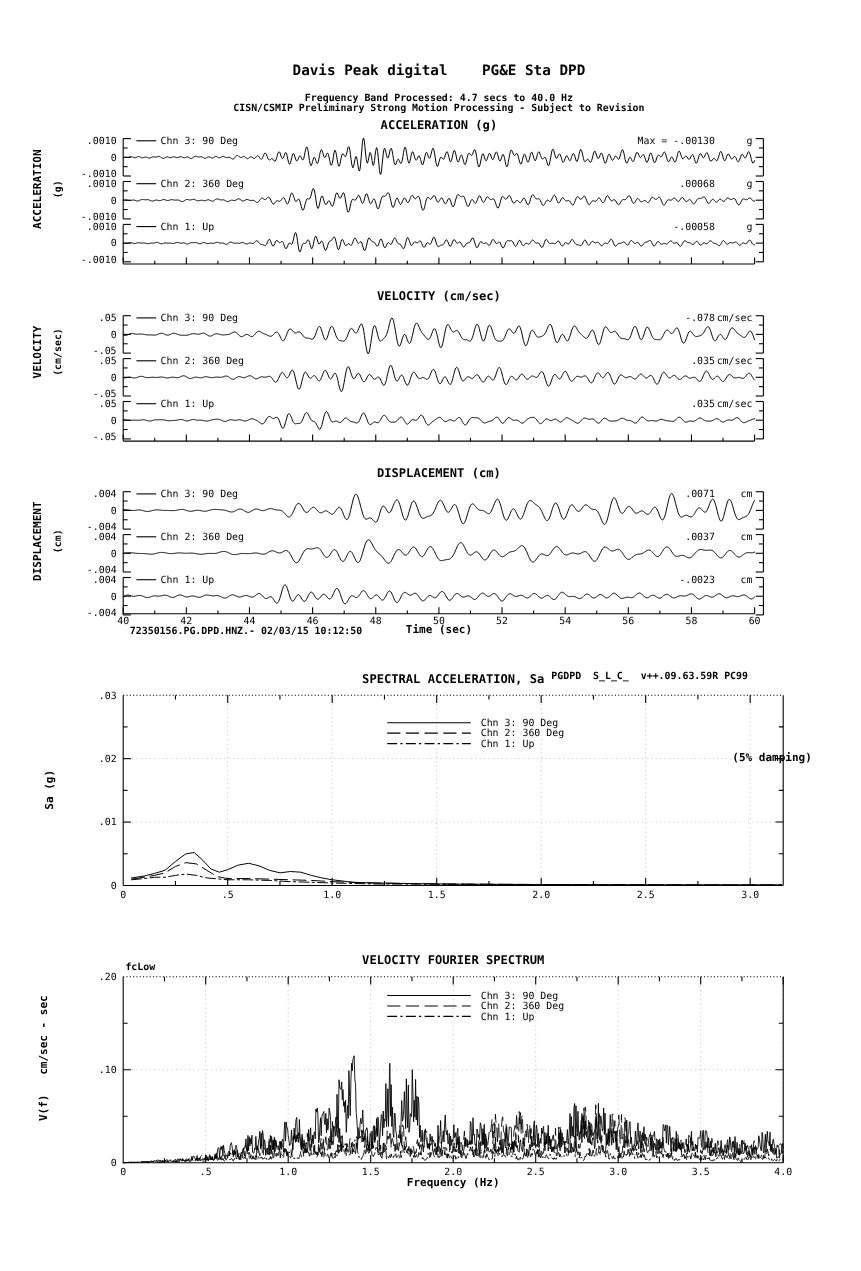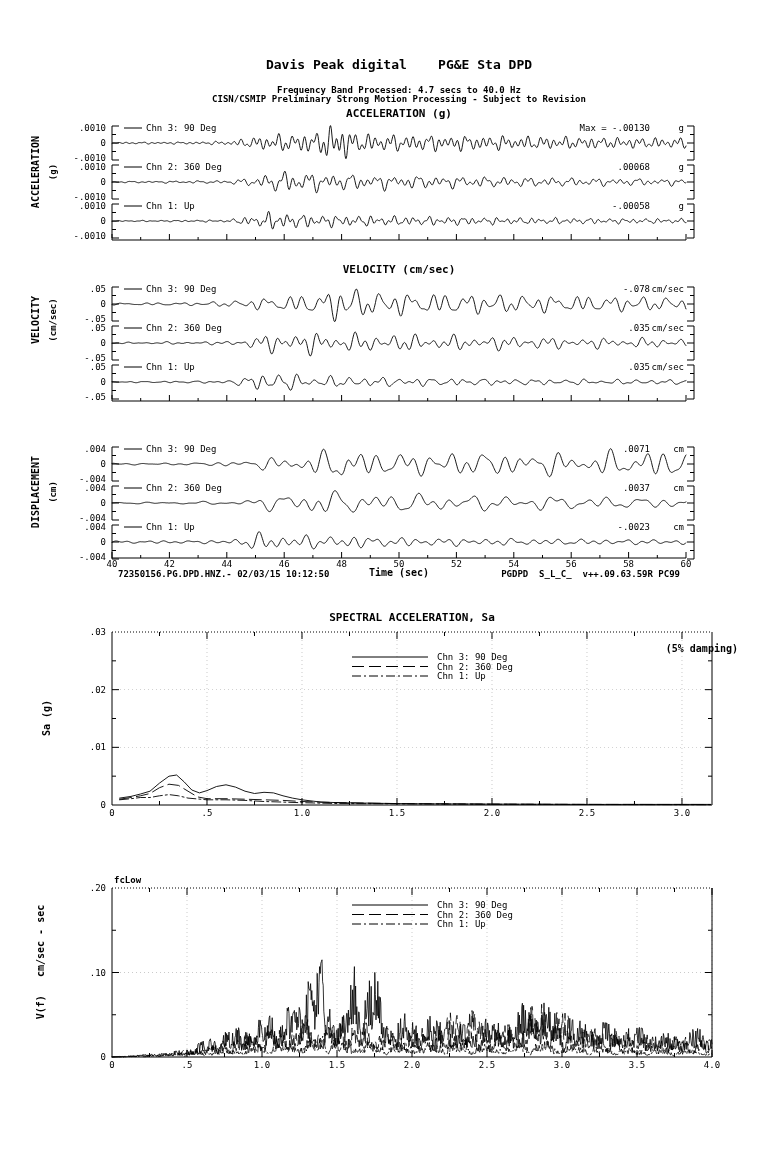--- a/index.html
+++ b/index.html
@@ -1,20 +1,20 @@
 <!DOCTYPE html>
 <html><head>
 <meta charset="utf-8">
 <style>
   html,body{margin:0;padding:0;background:#fff;}
   #page{position:relative;width:783px;height:1155px;background:#ffffff;color:#000;
         font-family:"DejaVu Sans Mono","Liberation Mono",monospace;overflow:hidden;}
   .abs{position:absolute;white-space:pre;}
   .ctr{text-align:center;}
-  .rgt{text-align:right;}
+  .rgt{text-align:right;margin-top:41px;}
   .hdr1{font-size:13px;font-weight:bold;}
   .hdr2{font-size:9px;font-weight:bold;}
   .ttl{font-size:11px;font-weight:bold;}
   .ttl2{font-size:11px;font-weight:bold;}
   .lbl{font-size:10px;font-weight:bold;}
   .sm{font-size:9px;font-weight:bold;}
   .rot{transform:translate(-50%,-50%) rotate(-90deg);}
   svg{position:absolute;left:0;top:0;}
 </style>
 </head>
@@ -418,31 +418,34 @@
       <polyline points="112.0,1057.0 115.0,1056.9 115.6,1056.9 116.2,1056.9 116.8,1056.9 117.4,1056.8 118.0,1056.8 118.6,1056.9 119.2,1056.9 119.8,1056.8 120.4,1056.8 121.0,1056.8 121.6,1056.7 122.2,1056.7 122.8,1056.7 123.4,1056.8 124.0,1056.7 124.6,1056.7 125.2,1056.3 125.8,1056.6 126.4,1056.2 127.0,1056.2 127.6,1056.4 128.2,1056.3 128.8,1056.1 129.4,1056.1 130.0,1056.3 130.6,1056.4 131.2,1056.1 131.8,1056.3 132.4,1056.3 133.0,1056.0 133.6,1056.4 134.2,1056.6 134.8,1056.1 135.4,1056.6 136.0,1056.4 136.6,1056.1 137.2,1055.6 137.8,1055.6 138.4,1056.2 139.0,1055.6 139.6,1056.4 140.2,1056.1 140.8,1055.7 141.4,1056.4 142.0,1056.6 142.6,1056.6 143.2,1056.7 143.8,1056.6 144.4,1056.7 145.0,1056.8 145.6,1056.7 146.2,1056.3 146.8,1056.5 147.4,1056.3 148.0,1056.4 148.6,1055.4 149.2,1056.3 149.8,1055.3 150.4,1055.1 151.0,1055.7 151.6,1056.1 152.2,1056.0 152.8,1055.3 153.4,1056.0 154.0,1056.0 154.6,1056.0 155.2,1055.9 155.8,1056.1 156.4,1055.8 157.0,1055.8 157.6,1055.0 158.2,1055.2 158.8,1054.8 159.4,1053.8 160.0,1055.7 160.6,1055.4 161.2,1053.7 161.8,1053.6 162.4,1054.4 163.0,1053.5 163.6,1055.7 164.2,1055.6 164.8,1055.2 165.4,1053.8 166.0,1055.6 166.6,1054.7 167.2,1054.8 167.8,1055.3 168.4,1055.9 169.0,1055.4 169.6,1055.3 170.2,1055.1 170.8,1055.4 171.4,1054.9 172.0,1055.1 172.6,1055.5 173.2,1055.7 173.8,1055.4 174.4,1054.7 175.0,1054.2 175.6,1054.8 176.2,1055.7 176.8,1054.9 177.4,1053.5 178.0,1054.0 178.6,1054.6 179.2,1054.0 179.8,1055.5 180.4,1053.6 181.0,1053.0 181.6,1054.3 182.2,1051.5 182.8,1051.1 183.4,1050.5 184.0,1051.5 184.6,1052.2 185.2,1051.4 185.8,1053.9 186.4,1054.1 187.0,1049.8 187.6,1050.9 188.2,1053.8 188.8,1051.4 189.4,1054.1 190.0,1052.3 190.6,1049.7 191.2,1051.0 191.8,1054.3 192.4,1052.9 193.0,1054.3 193.6,1052.5 194.2,1054.4 194.8,1053.0 195.4,1049.3 196.0,1051.7 196.6,1050.5 197.2,1053.8 197.8,1050.0 198.4,1052.4 199.0,1054.1 199.6,1050.9 200.2,1051.8 200.8,1052.1 201.4,1054.4 202.0,1054.4 202.6,1054.1 203.2,1054.1 203.8,1055.5 204.4,1055.5 205.0,1054.4 205.6,1054.5 206.2,1053.3 206.8,1053.5 207.4,1047.8 208.0,1046.6 208.6,1049.4 209.2,1047.9 209.8,1049.4 210.4,1051.6 211.0,1049.2 211.6,1047.0 212.2,1051.6 212.8,1044.1 213.4,1050.0 214.0,1046.8 214.6,1052.5 215.2,1052.5 215.8,1045.5 216.4,1051.3 217.0,1050.0 217.6,1046.4 218.2,1047.5 218.8,1051.3 219.4,1047.4 220.0,1048.8 220.6,1046.1 221.2,1041.5 221.8,1048.3 222.4,1051.0 223.0,1040.9 223.6,1043.1 224.2,1045.0 224.8,1046.5 225.4,1043.5 226.0,1047.6 226.6,1052.5 227.2,1053.2 227.8,1052.0 228.4,1052.8 229.0,1053.9 229.6,1052.1 230.2,1053.5 230.8,1050.3 231.4,1048.7 232.0,1050.4 232.6,1052.4 233.2,1047.9 233.8,1042.9 234.4,1048.3 235.0,1044.4 235.6,1048.2 236.2,1050.7 236.8,1047.2 237.4,1039.8 238.0,1041.1 238.6,1049.2 239.2,1051.2 239.8,1044.1 240.4,1043.9 241.0,1044.1 241.6,1049.0 242.2,1045.8 242.8,1047.3 243.4,1043.6 244.0,1044.7 244.6,1034.2 245.2,1045.9 245.8,1032.2 246.4,1043.8 247.0,1031.6 247.6,1045.0 248.2,1037.6 248.8,1041.7 249.4,1047.8 250.0,1042.8 250.6,1037.2 251.2,1040.3 251.8,1043.5 252.4,1047.4 253.0,1049.0 253.6,1047.3 254.2,1046.0 254.8,1042.1 255.4,1037.6 256.0,1044.9 256.6,1035.9 257.2,1036.0 257.8,1047.4 258.4,1045.5 259.0,1047.0 259.6,1044.3 260.2,1049.1 260.8,1046.3 261.4,1050.3 262.0,1047.7 262.6,1047.0 263.2,1048.0 263.8,1047.3 264.4,1044.0 265.0,1049.2 265.6,1048.0 266.2,1036.1 266.8,1032.5 267.4,1035.8 268.0,1028.6 268.6,1038.5 269.2,1030.4 269.8,1037.9 270.4,1029.4 271.0,1033.1 271.6,1029.8 272.2,1030.0 272.8,1034.9 273.4,1035.8 274.0,1044.0 274.6,1033.7 275.2,1043.5 275.8,1049.0 276.4,1036.1 277.0,1047.9 277.6,1043.0 278.2,1038.7 278.8,1047.6 279.4,1030.3 280.0,1037.2 280.6,1032.2 281.2,1039.0 281.8,1045.9 282.4,1040.5 283.0,1043.0 283.6,1035.4 284.2,1039.5 284.8,1042.8 285.4,1047.1 286.0,1044.1 286.6,1050.8 287.2,1051.4 287.8,1052.0 288.4,1051.5 289.0,1048.8 289.6,1045.4 290.2,1043.8 290.8,1049.5 291.4,1039.0 292.0,1034.8 292.6,1045.0 293.2,1043.7 293.8,1034.6 294.4,1044.0 295.0,1045.5 295.6,1037.7 296.2,1033.4 296.8,1041.0 297.4,1045.6 298.0,1045.1 298.6,1034.9 299.2,1044.4 299.8,1032.3 300.4,1044.2 301.0,1025.0 301.6,1043.1 302.2,1019.6 302.8,1033.4 303.4,1023.5 304.0,1026.5 304.6,1027.6 305.2,1015.8 305.8,1015.4 306.4,1026.5 307.0,1034.3 307.6,1019.5 308.2,1040.7 308.8,1023.8 309.4,1042.7 310.0,1032.6 310.6,1045.3 311.2,1032.4 311.8,1042.7 312.4,1043.6 313.0,1044.5 313.6,1039.8 314.2,1040.5 314.8,1039.6 315.4,1046.7 316.0,1046.1 316.6,1044.1 317.2,1047.5 317.8,1037.7 318.4,1034.8 319.0,1036.0 319.6,1042.7 320.2,1038.1 320.8,1039.0 321.4,1044.6 322.0,1046.0 322.6,1047.1 323.2,1048.8 323.8,1042.2 324.4,1033.2 325.0,1045.7 325.6,1025.1 326.2,1031.3 326.8,1034.4 327.4,1034.8 328.0,1030.3 328.6,1027.1 329.2,1040.4 329.8,1027.7 330.4,1037.9 331.0,1032.9 331.6,1042.1 332.2,1030.1 332.8,1039.5 333.4,1044.7 334.0,1032.8 334.6,1046.6 335.2,1041.0 335.8,1046.5 336.4,1030.4 337.0,1027.7 337.6,1044.3 338.2,1038.0 338.8,1040.2 339.4,1043.7 340.0,1038.3 340.6,1022.0 341.2,1036.2 341.8,1029.1 342.4,1025.5 343.0,1029.1 343.6,1047.4 344.2,1047.9 344.8,1047.6 345.4,1045.0 346.0,1051.0 346.6,1051.8 347.2,1053.0 347.8,1047.7 348.4,1050.5 349.0,1039.0 349.6,1047.2 350.2,1040.6 350.8,1041.7 351.4,1045.4 352.0,1028.1 352.6,1035.9 353.2,1033.1 353.8,1035.0 354.4,1029.0 355.0,1028.3 355.6,1043.6 356.2,1035.6 356.8,1035.0 357.4,1037.9 358.0,1041.7 358.6,1038.4 359.2,1046.8 359.8,1038.0 360.4,1045.3 361.0,1044.4 361.6,1044.0 362.2,1031.9 362.8,1034.7 363.4,1023.1 364.0,1037.4 364.6,1031.6 365.2,1043.4 365.8,1022.8 366.4,1023.0 367.0,1026.4 367.6,1045.5 368.2,1037.8 368.8,1033.4 369.4,1040.0 370.0,1047.9 370.6,1044.3 371.2,1045.5 371.8,1042.3 372.4,1049.6 373.0,1046.7 373.6,1044.6 374.2,1049.4 374.8,1043.5 375.4,1041.7 376.0,1043.1 376.6,1048.7 377.2,1048.8 377.8,1048.5 378.4,1047.4 379.0,1038.0 379.6,1036.0 380.2,1041.9 380.8,1036.6 381.4,1044.7 382.0,1040.6 382.6,1049.9 383.2,1043.3 383.8,1037.9 384.4,1043.7 385.0,1047.2 385.6,1029.4 386.2,1028.0 386.8,1028.2 387.4,1028.4 388.0,1028.6 388.6,1043.0 389.2,1037.7 389.8,1037.5 390.4,1045.0 391.0,1039.5 391.6,1042.9 392.2,1042.4 392.8,1036.2 393.4,1048.0 394.0,1047.4 394.6,1047.4 395.2,1044.2 395.8,1046.1 396.4,1047.8 397.0,1040.5 397.6,1043.4 398.2,1047.1 398.8,1038.9 399.4,1038.8 400.0,1049.1 400.6,1045.8 401.2,1038.0 401.8,1048.0 402.4,1048.3 403.0,1050.2 403.6,1050.6 404.2,1047.3 404.8,1050.0 405.4,1049.0 406.0,1051.6 406.6,1052.9 407.2,1048.7 407.8,1047.4 408.4,1048.4 409.0,1040.1 409.6,1047.6 410.2,1049.1 410.8,1046.6 411.4,1048.0 412.0,1038.2 412.6,1046.8 413.2,1038.4 413.8,1047.1 414.4,1044.7 415.0,1047.3 415.6,1045.8 416.2,1034.4 416.8,1048.0 417.4,1047.0 418.0,1042.9 418.6,1036.2 419.2,1038.3 419.8,1040.6 420.4,1045.8 421.0,1039.6 421.6,1036.3 422.2,1028.2 422.8,1040.6 423.4,1034.3 424.0,1040.5 424.6,1035.8 425.2,1043.3 425.8,1041.4 426.4,1042.7 427.0,1037.6 427.6,1040.4 428.2,1036.5 428.8,1041.3 429.4,1047.0 430.0,1045.2 430.6,1051.7 431.2,1049.6 431.8,1045.0 432.4,1049.8 433.0,1046.7 433.6,1045.2 434.2,1050.0 434.8,1044.6 435.4,1035.6 436.0,1048.2 436.6,1037.7 437.2,1046.8 437.8,1044.0 438.4,1036.5 439.0,1030.0 439.6,1040.5 440.2,1032.0 440.8,1047.5 441.4,1046.4 442.0,1035.1 442.6,1038.3 443.2,1042.8 443.8,1037.7 444.4,1031.7 445.0,1027.9 445.6,1026.3 446.2,1029.0 446.8,1021.6 447.4,1017.5 448.0,1039.7 448.6,1031.3 449.2,1020.5 449.8,1034.4 450.4,1012.8 451.0,1022.7 451.6,1023.9 452.2,1040.0 452.8,1026.1 453.4,1021.3 454.0,1040.6 454.6,1036.4 455.2,1044.1 455.8,1025.7 456.4,1017.7 457.0,1015.3 457.6,1027.1 458.2,1029.6 458.8,1030.9 459.4,1039.2 460.0,1021.6 460.6,1032.8 461.2,1038.4 461.8,1042.1 462.4,1039.7 463.0,1042.7 463.6,1037.8 464.2,1040.8 464.8,1040.1 465.4,1044.7 466.0,1036.5 466.6,1045.1 467.2,1028.4 467.8,1025.6 468.4,1023.0 469.0,1036.5 469.6,1012.1 470.2,1024.2 470.8,1026.2 471.4,1038.6 472.0,1010.5 472.6,1024.2 473.2,1011.5 473.8,1030.8 474.4,1015.0 475.0,1013.7 475.6,1040.0 476.2,1034.4 476.8,1041.9 477.4,1027.3 478.0,1030.4 478.6,1033.6 479.2,1021.8 479.8,1027.9 480.4,1038.8 481.0,1028.9 481.6,1022.7 482.2,1037.1 482.8,1025.9 483.4,1042.7 484.0,1042.3 484.6,1041.0 485.2,1029.3 485.8,1041.4 486.4,1038.3 487.0,1043.4 487.6,1040.5 488.2,1049.1 488.8,1046.0 489.4,1051.7 490.0,1051.3 490.6,1052.6 491.2,1050.5 491.8,1048.6 492.4,1046.5 493.0,1049.5 493.6,1049.0 494.2,1047.1 494.8,1038.7 495.4,1046.1 496.0,1039.3 496.6,1040.6 497.2,1030.3 497.8,1031.2 498.4,1046.4 499.0,1033.8 499.6,1038.3 500.2,1037.1 500.8,1041.1 501.4,1038.1 502.0,1036.3 502.6,1032.7 503.2,1031.7 503.8,1040.7 504.4,1044.9 505.0,1025.6 505.6,1044.5 506.2,1043.4 506.8,1040.6 507.4,1038.1 508.0,1024.6 508.6,1044.2 509.2,1024.1 509.8,1032.1 510.4,1043.0 511.0,1039.6 511.6,1040.5 512.2,1033.6 512.8,1034.5 513.4,1048.1 514.0,1047.5 514.6,1045.9 515.2,1043.1 515.8,1043.5 516.4,1047.5 517.0,1045.4 517.6,1035.1 518.2,1035.0 518.8,1048.0 519.4,1039.4 520.0,1045.2 520.6,1040.8 521.2,1046.5 521.8,1045.7 522.4,1032.9 523.0,1046.5 523.6,1030.3 524.2,1046.8 524.8,1047.3 525.4,1045.8 526.0,1040.0 526.6,1043.6 527.2,1043.8 527.8,1038.6 528.4,1022.2 529.0,1012.3 529.6,1018.0 530.2,1033.4 530.8,1007.5 531.4,1035.8 532.0,1006.3 532.6,1009.8 533.2,1033.8 533.8,1031.3 534.4,1026.9 535.0,1018.5 535.6,1039.1 536.2,1020.0 536.8,1039.8 537.4,1026.6 538.0,1041.1 538.6,1034.4 539.2,1035.9 539.8,1032.8 540.4,1029.2 541.0,1025.7 541.6,1004.3 542.2,1015.0 542.8,1034.7 543.4,1039.2 544.0,1019.9 544.6,1012.3 545.2,1016.4 545.8,1033.4 546.4,1041.5 547.0,1032.2 547.6,1045.2 548.2,1041.6 548.8,1046.7 549.4,1048.6 550.0,1049.0 550.6,1044.8 551.2,1039.5 551.8,1040.8 552.4,1036.9 553.0,1038.6 553.6,1028.5 554.2,1038.5 554.8,1024.1 555.4,1026.6 556.0,1033.3 556.6,1012.7 557.2,1012.7 557.8,1039.0 558.4,1024.7 559.0,1018.8 559.6,1038.1 560.2,1028.0 560.8,1038.2 561.4,1027.0 562.0,1023.6 562.6,1013.7 563.2,1028.8 563.8,1039.6 564.4,1033.4 565.0,1013.1 565.6,1035.6 566.2,1030.5 566.8,1030.9 567.4,1031.8 568.0,1015.6 568.6,1019.0 569.2,1039.1 569.8,1038.1 570.4,1044.4 571.0,1035.7 571.6,1037.0 572.2,1047.9 572.8,1048.3 573.4,1050.1 574.0,1045.4 574.6,1045.2 575.2,1040.5 575.8,1043.9 576.4,1045.2 577.0,1045.7 577.6,1041.6 578.2,1045.7 578.8,1045.9 579.4,1040.5 580.0,1036.9 580.6,1044.4 581.2,1040.9 581.8,1036.9 582.4,1048.0 583.0,1032.0 583.6,1047.6 584.2,1039.4 584.8,1040.5 585.4,1047.3 586.0,1046.4 586.6,1031.2 587.2,1041.4 587.8,1033.8 588.4,1036.1 589.0,1042.4 589.6,1037.1 590.2,1033.7 590.8,1028.2 591.4,1029.7 592.0,1043.1 592.6,1031.8 593.2,1038.6 593.8,1045.5 594.4,1031.0 595.0,1028.6 595.6,1039.9 596.2,1039.6 596.8,1044.4 597.4,1048.4 598.0,1049.0 598.6,1036.5 599.2,1043.4 599.8,1047.7 600.4,1048.2 601.0,1046.5 601.6,1047.6 602.2,1037.6 602.8,1033.7 603.4,1043.8 604.0,1045.6 604.6,1048.1 605.2,1047.6 605.8,1051.1 606.4,1051.6 607.0,1048.3 607.6,1052.2 608.2,1052.4 608.8,1052.5 609.4,1050.8 610.0,1045.1 610.6,1049.4 611.2,1038.0 611.8,1038.1 612.4,1046.6 613.0,1046.4 613.6,1035.1 614.2,1036.3 614.8,1047.2 615.4,1037.6 616.0,1030.6 616.6,1034.3 617.2,1046.2 617.8,1038.8 618.4,1043.6 619.0,1036.3 619.6,1047.2 620.2,1038.7 620.8,1044.3 621.4,1037.3 622.0,1043.9 622.6,1048.0 623.2,1045.3 623.8,1035.3 624.4,1047.0 625.0,1040.3 625.6,1046.7 626.2,1032.1 626.8,1032.8 627.4,1038.8 628.0,1034.0 628.6,1040.5 629.2,1043.2 629.8,1037.5 630.4,1047.2 631.0,1048.7 631.6,1050.0 632.2,1047.4 632.8,1051.5 633.4,1051.8 634.0,1050.5 634.6,1053.0 635.2,1052.1 635.8,1051.0 636.4,1051.0 637.0,1045.6 637.6,1047.3 638.2,1048.8 638.8,1046.2 639.4,1043.6 640.0,1047.3 640.6,1045.3 641.2,1045.1 641.8,1037.9 642.4,1045.4 643.0,1039.7 643.6,1047.9 644.2,1042.3 644.8,1042.1 645.4,1050.6 646.0,1037.4 646.6,1045.8 647.2,1034.9 647.8,1047.5 648.4,1046.8 649.0,1042.9 649.6,1047.5 650.2,1039.3 650.8,1047.3 651.4,1048.2 652.0,1039.8 652.6,1036.9 653.2,1040.6 653.8,1040.6 654.4,1040.2 655.0,1039.7 655.6,1048.5 656.2,1045.4 656.8,1044.6 657.4,1051.2 658.0,1046.2 658.6,1046.1 659.2,1047.4 659.8,1047.7 660.4,1045.1 661.0,1047.5 661.6,1040.8 662.2,1051.1 662.8,1048.3 663.4,1047.9 664.0,1050.2 664.6,1050.7 665.2,1050.9 665.8,1049.1 666.4,1047.7 667.0,1052.6 667.6,1047.2 668.2,1052.9 668.8,1048.6 669.4,1052.1 670.0,1048.7 670.6,1046.2 671.2,1045.4 671.8,1049.9 672.4,1040.5 673.0,1046.0 673.6,1049.2 674.2,1047.4 674.8,1036.4 675.4,1038.9 676.0,1040.1 676.6,1036.4 677.2,1036.4 677.8,1041.6 678.4,1048.3 679.0,1049.7 679.6,1041.2 680.2,1044.0 680.8,1045.0 681.4,1050.5 682.0,1041.8 682.6,1043.1 683.2,1040.6 683.8,1047.6 684.4,1049.3 685.0,1040.0 685.6,1037.1 686.2,1049.4 686.8,1041.0 687.4,1041.1 688.0,1050.0 688.6,1051.2 689.2,1051.8 689.8,1051.7 690.4,1052.8 691.0,1052.3 691.6,1052.2 692.2,1054.1 692.8,1054.7 693.4,1054.3 694.0,1050.3 694.6,1052.2 695.2,1052.4 695.8,1045.8 696.4,1046.5 697.0,1049.5 697.6,1044.6 698.2,1046.9 698.8,1050.9 699.4,1047.8 700.0,1044.7 700.6,1042.8 701.2,1040.5 701.8,1045.0 702.4,1048.5 703.0,1043.9 703.6,1049.7 704.2,1049.3 704.8,1044.1 705.4,1049.4 706.0,1044.4 706.6,1040.8 707.2,1042.7 707.8,1039.6 708.4,1050.2 709.0,1039.8 709.6,1039.8 710.2,1040.6 710.8,1041.1 711.4,1048.4 712.0,1044.7" fill="none" stroke="#000" stroke-width="0.8" stroke-linejoin="round" stroke-linecap="round" stroke-dasharray="12,5"></polyline>
       <polyline points="112.0,1057.0 115.0,1056.9 115.6,1056.8 116.2,1056.8 116.8,1056.8 117.4,1056.8 118.0,1056.7 118.6,1056.6 119.2,1056.9 119.8,1056.8 120.4,1056.7 121.0,1056.7 121.6,1056.8 122.2,1056.6 122.8,1056.8 123.4,1056.8 124.0,1056.8 124.6,1056.8 125.2,1056.9 125.8,1056.9 126.4,1056.9 127.0,1056.8 127.6,1056.8 128.2,1056.8 128.8,1056.4 129.4,1056.5 130.0,1056.6 130.6,1056.2 131.2,1056.5 131.8,1056.0 132.4,1056.2 133.0,1056.1 133.6,1056.0 134.2,1055.9 134.8,1056.5 135.4,1055.8 136.0,1056.6 136.6,1056.4 137.2,1056.1 137.8,1056.5 138.4,1055.6 139.0,1056.3 139.6,1055.7 140.2,1055.7 140.8,1056.0 141.4,1055.7 142.0,1056.3 142.6,1055.3 143.2,1055.8 143.8,1055.4 144.4,1056.0 145.0,1056.0 145.6,1056.2 146.2,1055.7 146.8,1055.5 147.4,1055.8 148.0,1055.6 148.6,1056.4 149.2,1056.3 149.8,1056.5 150.4,1055.7 151.0,1056.0 151.6,1056.3 152.2,1055.6 152.8,1056.0 153.4,1056.0 154.0,1055.7 154.6,1055.8 155.2,1055.6 155.8,1055.8 156.4,1056.4 157.0,1055.6 157.6,1055.8 158.2,1055.9 158.8,1055.7 159.4,1056.4 160.0,1055.5 160.6,1056.2 161.2,1055.8 161.8,1056.2 162.4,1055.7 163.0,1055.6 163.6,1055.7 164.2,1055.0 164.8,1055.5 165.4,1055.7 166.0,1053.7 166.6,1055.7 167.2,1055.6 167.8,1055.6 168.4,1055.6 169.0,1054.0 169.6,1053.4 170.2,1054.5 170.8,1054.0 171.4,1053.7 172.0,1055.6 172.6,1055.7 173.2,1055.6 173.8,1055.8 174.4,1053.4 175.0,1054.1 175.6,1055.5 176.2,1054.5 176.8,1054.7 177.4,1054.7 178.0,1055.5 178.6,1053.0 179.2,1054.2 179.8,1054.5 180.4,1055.1 181.0,1054.5 181.6,1054.8 182.2,1054.8 182.8,1056.1 183.4,1055.8 184.0,1056.3 184.6,1056.2 185.2,1056.2 185.8,1055.7 186.4,1055.6 187.0,1055.2 187.6,1053.8 188.2,1054.4 188.8,1052.6 189.4,1055.3 190.0,1054.1 190.6,1053.4 191.2,1054.5 191.8,1051.4 192.4,1054.8 193.0,1051.3 193.6,1054.3 194.2,1055.0 194.8,1054.4 195.4,1052.6 196.0,1053.5 196.6,1054.6 197.2,1054.1 197.8,1054.9 198.4,1052.9 199.0,1053.0 199.6,1051.3 200.2,1054.3 200.8,1051.7 201.4,1052.6 202.0,1050.2 202.6,1054.3 203.2,1051.8 203.8,1050.1 204.4,1053.3 205.0,1052.1 205.6,1054.7 206.2,1050.8 206.8,1052.5 207.4,1053.9 208.0,1053.2 208.6,1053.9 209.2,1054.5 209.8,1053.8 210.4,1053.0 211.0,1053.8 211.6,1055.1 212.2,1055.2 212.8,1053.5 213.4,1053.8 214.0,1051.9 214.6,1051.8 215.2,1053.7 215.8,1051.3 216.4,1051.5 217.0,1052.9 217.6,1054.2 218.2,1050.8 218.8,1053.6 219.4,1054.6 220.0,1054.3 220.6,1051.3 221.2,1054.0 221.8,1052.3 222.4,1051.8 223.0,1053.3 223.6,1047.8 224.2,1048.5 224.8,1049.6 225.4,1047.6 226.0,1050.6 226.6,1047.5 227.2,1049.1 227.8,1052.0 228.4,1050.7 229.0,1049.0 229.6,1052.2 230.2,1052.9 230.8,1051.4 231.4,1054.0 232.0,1053.2 232.6,1054.2 233.2,1050.3 233.8,1054.0 234.4,1053.2 235.0,1051.3 235.6,1052.9 236.2,1053.2 236.8,1051.8 237.4,1052.6 238.0,1051.7 238.6,1053.9 239.2,1053.1 239.8,1053.5 240.4,1053.1 241.0,1051.5 241.6,1053.4 242.2,1052.8 242.8,1055.0 243.4,1054.8 244.0,1054.8 244.6,1053.2 245.2,1053.7 245.8,1051.2 246.4,1053.7 247.0,1053.5 247.6,1046.4 248.2,1052.2 248.8,1052.8 249.4,1046.8 250.0,1048.2 250.6,1052.0 251.2,1052.0 251.8,1048.2 252.4,1050.3 253.0,1050.4 253.6,1048.8 254.2,1044.4 254.8,1052.7 255.4,1046.6 256.0,1049.6 256.6,1050.2 257.2,1052.6 257.8,1052.6 258.4,1044.0 259.0,1047.7 259.6,1043.8 260.2,1044.7 260.8,1051.1 261.4,1046.5 262.0,1049.1 262.6,1051.9 263.2,1051.7 263.8,1052.1 264.4,1052.5 265.0,1048.3 265.6,1050.4 266.2,1053.4 266.8,1053.3 267.4,1052.5 268.0,1053.6 268.6,1053.0 269.2,1052.0 269.8,1052.6 270.4,1052.9 271.0,1052.6 271.6,1053.4 272.2,1051.4 272.8,1050.0 273.4,1046.8 274.0,1051.6 274.6,1051.4 275.2,1052.4 275.8,1051.0 276.4,1046.6 277.0,1043.7 277.6,1048.0 278.2,1044.8 278.8,1044.9 279.4,1045.4 280.0,1047.7 280.6,1047.5 281.2,1050.8 281.8,1051.0 282.4,1041.2 283.0,1049.5 283.6,1050.0 284.2,1047.7 284.8,1047.4 285.4,1049.7 286.0,1040.8 286.6,1050.3 287.2,1047.0 287.8,1049.8 288.4,1047.3 289.0,1051.1 289.6,1040.4 290.2,1044.4 290.8,1046.1 291.4,1049.2 292.0,1046.9 292.6,1051.6 293.2,1045.4 293.8,1050.7 294.4,1052.1 295.0,1044.1 295.6,1050.3 296.2,1051.6 296.8,1051.8 297.4,1050.2 298.0,1049.2 298.6,1051.7 299.2,1053.0 299.8,1052.7 300.4,1048.1 301.0,1052.3 301.6,1048.0 302.2,1052.7 302.8,1052.9 303.4,1052.9 304.0,1048.2 304.6,1052.7 305.2,1047.1 305.8,1046.0 306.4,1051.0 307.0,1040.4 307.6,1049.5 308.2,1040.9 308.8,1048.2 309.4,1046.5 310.0,1037.1 310.6,1047.1 311.2,1041.8 311.8,1042.1 312.4,1041.8 313.0,1048.4 313.6,1049.4 314.2,1043.7 314.8,1050.5 315.4,1039.6 316.0,1041.7 316.6,1049.7 317.2,1050.1 317.8,1049.7 318.4,1049.6 319.0,1043.8 319.6,1039.8 320.2,1049.0 320.8,1040.3 321.4,1047.3 322.0,1043.6 322.6,1036.1 323.2,1038.0 323.8,1040.1 324.4,1043.7 325.0,1046.5 325.6,1049.0 326.2,1052.1 326.8,1051.6 327.4,1054.2 328.0,1053.5 328.6,1053.9 329.2,1052.0 329.8,1051.1 330.4,1049.8 331.0,1047.4 331.6,1041.8 332.2,1048.9 332.8,1047.8 333.4,1042.9 334.0,1039.9 334.6,1047.0 335.2,1048.3 335.8,1047.9 336.4,1043.7 337.0,1041.9 337.6,1041.8 338.2,1050.0 338.8,1050.8 339.4,1051.4 340.0,1049.6 340.6,1049.4 341.2,1045.7 341.8,1043.1 342.4,1045.1 343.0,1042.7 343.6,1048.4 344.2,1049.8 344.8,1038.9 345.4,1049.8 346.0,1040.9 346.6,1047.2 347.2,1049.9 347.8,1049.4 348.4,1039.5 349.0,1044.5 349.6,1042.8 350.2,1045.0 350.8,1046.4 351.4,1053.5 352.0,1052.2 352.6,1051.2 353.2,1052.8 353.8,1049.7 354.4,1051.8 355.0,1052.5 355.6,1048.9 356.2,1051.3 356.8,1052.8 357.4,1053.2 358.0,1050.7 358.6,1052.2 359.2,1049.9 359.8,1048.8 360.4,1052.6 361.0,1052.0 361.6,1051.3 362.2,1049.9 362.8,1052.7 363.4,1051.5 364.0,1046.6 364.6,1052.5 365.2,1050.9 365.8,1041.1 366.4,1044.5 367.0,1045.6 367.6,1047.9 368.2,1041.0 368.8,1044.6 369.4,1046.2 370.0,1047.9 370.6,1047.2 371.2,1049.3 371.8,1045.5 372.4,1049.2 373.0,1051.4 373.6,1043.5 374.2,1045.2 374.8,1046.5 375.4,1048.2 376.0,1052.3 376.6,1052.0 377.2,1046.9 377.8,1052.0 378.4,1048.8 379.0,1051.5 379.6,1051.9 380.2,1051.5 380.8,1047.7 381.4,1050.8 382.0,1050.1 382.6,1048.7 383.2,1050.2 383.8,1053.4 384.4,1052.2 385.0,1053.6 385.6,1054.3 386.2,1054.8 386.8,1054.8 387.4,1053.8 388.0,1053.5 388.6,1052.1 389.2,1048.3 389.8,1050.1 390.4,1052.2 391.0,1047.5 391.6,1052.3 392.2,1047.6 392.8,1047.6 393.4,1044.4 394.0,1049.3 394.6,1051.1 395.2,1051.6 395.8,1051.9 396.4,1044.6 397.0,1049.9 397.6,1043.6 398.2,1052.2 398.8,1051.0 399.4,1052.4 400.0,1051.5 400.6,1044.9 401.2,1046.0 401.8,1051.1 402.4,1045.5 403.0,1046.2 403.6,1043.0 404.2,1049.6 404.8,1043.1 405.4,1044.1 406.0,1043.1 406.6,1050.0 407.2,1051.4 407.8,1049.0 408.4,1051.8 409.0,1053.2 409.6,1051.0 410.2,1051.8 410.8,1053.3 411.4,1052.1 412.0,1053.3 412.6,1051.0 413.2,1050.8 413.8,1050.7 414.4,1053.8 415.0,1052.4 415.6,1053.4 416.2,1051.5 416.8,1052.6 417.4,1049.7 418.0,1046.6 418.6,1049.1 419.2,1051.8 419.8,1052.7 420.4,1051.8 421.0,1047.6 421.6,1050.1 422.2,1048.6 422.8,1050.5 423.4,1053.1 424.0,1052.8 424.6,1048.0 425.2,1049.8 425.8,1047.0 426.4,1046.0 427.0,1046.2 427.6,1042.6 428.2,1045.8 428.8,1046.4 429.4,1042.5 430.0,1050.0 430.6,1047.9 431.2,1051.3 431.8,1047.4 432.4,1043.4 433.0,1050.6 433.6,1049.6 434.2,1052.0 434.8,1048.7 435.4,1051.7 436.0,1047.8 436.6,1052.4 437.2,1047.4 437.8,1048.8 438.4,1052.5 439.0,1052.5 439.6,1051.9 440.2,1044.5 440.8,1047.5 441.4,1052.8 442.0,1052.0 442.6,1048.9 443.2,1051.4 443.8,1050.5 444.4,1054.2 445.0,1054.1 445.6,1053.5 446.2,1053.0 446.8,1053.6 447.4,1053.8 448.0,1049.2 448.6,1047.1 449.2,1048.5 449.8,1051.7 450.4,1044.8 451.0,1048.7 451.6,1046.0 452.2,1045.8 452.8,1050.9 453.4,1042.4 454.0,1049.5 454.6,1046.8 455.2,1042.5 455.8,1045.1 456.4,1051.7 457.0,1044.3 457.6,1047.0 458.2,1051.4 458.8,1049.9 459.4,1051.7 460.0,1051.8 460.6,1042.8 461.2,1051.8 461.8,1045.3 462.4,1042.9 463.0,1049.9 463.6,1047.9 464.2,1043.0 464.8,1051.4 465.4,1051.1 466.0,1052.1 466.6,1043.9 467.2,1049.5 467.8,1049.7 468.4,1049.0 469.0,1053.5 469.6,1051.1 470.2,1053.7 470.8,1054.1 471.4,1054.7 472.0,1052.7 472.6,1054.7 473.2,1051.9 473.8,1051.4 474.4,1053.6 475.0,1053.3 475.6,1053.2 476.2,1049.3 476.8,1048.0 477.4,1049.7 478.0,1051.4 478.6,1044.4 479.2,1050.8 479.8,1052.3 480.4,1050.7 481.0,1047.0 481.6,1046.8 482.2,1051.9 482.8,1050.6 483.4,1048.7 484.0,1050.1 484.6,1044.3 485.2,1045.8 485.8,1045.1 486.4,1049.2 487.0,1050.6 487.6,1047.4 488.2,1049.2 488.8,1044.4 489.4,1044.0 490.0,1051.9 490.6,1044.0 491.2,1052.4 491.8,1052.1 492.4,1049.5 493.0,1052.5 493.6,1051.4 494.2,1053.4 494.8,1053.4 495.4,1052.0 496.0,1052.4 496.6,1049.7 497.2,1050.8 497.8,1051.6 498.4,1053.0 499.0,1053.4 499.6,1051.3 500.2,1049.2 500.8,1051.5 501.4,1051.7 502.0,1053.3 502.6,1052.9 503.2,1054.1 503.8,1052.4 504.4,1053.7 505.0,1053.4 505.6,1053.9 506.2,1052.6 506.8,1049.5 507.4,1048.9 508.0,1046.6 508.6,1051.6 509.2,1049.1 509.8,1051.2 510.4,1051.9 511.0,1050.4 511.6,1051.4 512.2,1050.9 512.8,1050.9 513.4,1051.0 514.0,1042.6 514.6,1043.1 515.2,1050.5 515.8,1051.1 516.4,1052.0 517.0,1045.8 517.6,1047.9 518.2,1046.4 518.8,1044.1 519.4,1049.1 520.0,1045.6 520.6,1046.2 521.2,1047.3 521.8,1044.8 522.4,1045.6 523.0,1051.5 523.6,1046.4 524.2,1044.6 524.8,1047.3 525.4,1049.8 526.0,1047.2 526.6,1052.7 527.2,1047.4 527.8,1053.1 528.4,1051.8 529.0,1052.6 529.6,1054.9 530.2,1054.9 530.8,1054.7 531.4,1052.8 532.0,1050.9 532.6,1051.6 533.2,1049.0 533.8,1049.1 534.4,1047.8 535.0,1050.0 535.6,1044.0 536.2,1051.0 536.8,1045.2 537.4,1050.7 538.0,1051.0 538.6,1049.4 539.2,1044.3 539.8,1049.8 540.4,1051.3 541.0,1049.5 541.6,1048.6 542.2,1044.2 542.8,1050.4 543.4,1049.6 544.0,1048.5 544.6,1041.7 545.2,1048.6 545.8,1050.2 546.4,1042.7 547.0,1040.9 547.6,1041.0 548.2,1048.2 548.8,1047.1 549.4,1048.5 550.0,1046.5 550.6,1051.7 551.2,1051.5 551.8,1044.7 552.4,1046.8 553.0,1049.6 553.6,1053.7 554.2,1053.7 554.8,1048.7 555.4,1051.0 556.0,1051.0 556.6,1053.2 557.2,1053.4 557.8,1050.8 558.4,1053.2 559.0,1053.6 559.6,1053.4 560.2,1051.7 560.8,1051.9 561.4,1051.7 562.0,1052.9 562.6,1048.5 563.2,1052.4 563.8,1051.9 564.4,1048.6 565.0,1050.9 565.6,1053.0 566.2,1050.4 566.8,1051.9 567.4,1046.5 568.0,1051.1 568.6,1050.1 569.2,1049.3 569.8,1051.4 570.4,1049.4 571.0,1044.7 571.6,1047.7 572.2,1051.4 572.8,1044.2 573.4,1044.2 574.0,1046.3 574.6,1048.1 575.2,1049.7 575.8,1049.5 576.4,1049.3 577.0,1053.2 577.6,1052.1 578.2,1050.4 578.8,1047.3 579.4,1049.8 580.0,1052.9 580.6,1048.0 581.2,1048.6 581.8,1052.1 582.4,1049.6 583.0,1052.5 583.6,1047.6 584.2,1050.6 584.8,1052.3 585.4,1049.6 586.0,1051.0 586.6,1053.5 587.2,1054.6 587.8,1053.6 588.4,1054.2 589.0,1055.4 589.6,1055.3 590.2,1054.9 590.8,1053.9 591.4,1053.8 592.0,1053.6 592.6,1052.6 593.2,1049.6 593.8,1046.6 594.4,1052.9 595.0,1050.5 595.6,1049.8 596.2,1046.9 596.8,1052.4 597.4,1051.0 598.0,1052.4 598.6,1051.4 599.2,1053.2 599.8,1051.3 600.4,1050.7 601.0,1047.9 601.6,1049.2 602.2,1049.0 602.8,1052.3 603.4,1049.2 604.0,1046.7 604.6,1046.7 605.2,1046.8 605.8,1051.7 606.4,1050.4 607.0,1048.5 607.6,1053.2 608.2,1047.9 608.8,1051.6 609.4,1051.9 610.0,1048.4 610.6,1050.0 611.2,1054.2 611.8,1051.6 612.4,1051.7 613.0,1055.0 613.6,1054.4 614.2,1053.3 614.8,1053.3 615.4,1054.8 616.0,1055.1 616.6,1054.1 617.2,1054.4 617.8,1054.6 618.4,1053.0 619.0,1051.2 619.6,1051.1 620.2,1050.8 620.8,1051.9 621.4,1049.4 622.0,1050.0 622.6,1053.4 623.2,1051.7 623.8,1052.2 624.4,1054.5 625.0,1051.2 625.6,1051.3 626.2,1052.6 626.8,1051.0 627.4,1050.6 628.0,1053.7 628.6,1050.8 629.2,1047.9 629.8,1047.9 630.4,1050.5 631.0,1050.5 631.6,1053.2 632.2,1048.0 632.8,1053.0 633.4,1053.1 634.0,1053.6 634.6,1050.8 635.2,1052.2 635.8,1052.0 636.4,1054.5 637.0,1052.4 637.6,1054.7 638.2,1051.1 638.8,1051.9 639.4,1054.5 640.0,1050.3 640.6,1053.2 641.2,1054.4 641.8,1050.3 642.4,1052.0 643.0,1053.5 643.6,1052.6 644.2,1054.7 644.8,1052.3 645.4,1054.5 646.0,1054.9 646.6,1055.0 647.2,1055.2 647.8,1055.3 648.4,1054.3 649.0,1055.1 649.6,1054.0 650.2,1054.5 650.8,1054.8 651.4,1053.2 652.0,1053.2 652.6,1049.5 653.2,1051.1 653.8,1051.2 654.4,1050.3 655.0,1050.0 655.6,1050.2 656.2,1052.5 656.8,1053.8 657.4,1048.7 658.0,1051.0 658.6,1054.0 659.2,1049.7 659.8,1050.2 660.4,1053.0 661.0,1050.6 661.6,1053.4 662.2,1054.0 662.8,1053.6 663.4,1050.4 664.0,1051.7 664.6,1053.5 665.2,1052.3 665.8,1050.7 666.4,1051.6 667.0,1054.0 667.6,1054.2 668.2,1050.5 668.8,1052.3 669.4,1053.7 670.0,1054.4 670.6,1054.9 671.2,1052.7 671.8,1055.5 672.4,1054.7 673.0,1055.8 673.6,1055.7 674.2,1055.5 674.8,1055.2 675.4,1054.0 676.0,1053.9 676.6,1054.0 677.2,1053.5 677.8,1052.4 678.4,1052.1 679.0,1054.4 679.6,1053.8 680.2,1054.0 680.8,1052.2 681.4,1053.7 682.0,1050.0 682.6,1054.3 683.2,1051.3 683.8,1052.3 684.4,1051.6 685.0,1051.7 685.6,1051.3 686.2,1054.0 686.8,1054.1 687.4,1050.7 688.0,1050.5 688.6,1049.6 689.2,1053.3 689.8,1049.6 690.4,1052.8 691.0,1052.2 691.6,1052.4 692.2,1050.2 692.8,1053.7 693.4,1054.0 694.0,1053.0 694.6,1051.1 695.2,1052.9 695.8,1051.8 696.4,1052.9 697.0,1053.4 697.6,1053.6 698.2,1052.5 698.8,1052.6 699.4,1054.2 700.0,1054.9 700.6,1055.0 701.2,1053.4 701.8,1054.9 702.4,1054.3 703.0,1055.1 703.6,1054.4 704.2,1053.9 704.8,1054.4 705.4,1055.2 706.0,1055.3 706.6,1053.6 707.2,1054.7 707.8,1055.5 708.4,1055.2 709.0,1053.9 709.6,1054.3 710.2,1053.6 710.8,1054.1 711.4,1053.8 712.0,1054.1" fill="none" stroke="#000" stroke-width="0.8" stroke-linejoin="round" stroke-linecap="round" stroke-dasharray="9,3,2,3"></polyline>
     </svg>
 
   <div class="abs ctr hdr1" style="left:112px;width:574px;top:57px;">Davis Peak digital    PG&amp;E Sta DPD</div>
   <div class="abs ctr hdr2" style="left:112px;width:574px;top:85px;">Frequency Band Processed: 4.7 secs to 40.0 Hz</div>
   <div class="abs ctr hdr2" style="left:112px;width:574px;top:94px;">CISN/CSMIP Preliminary Strong Motion Processing - Subject to Revision</div>
 
   <div class="abs ctr ttl" style="left:112px;width:574px;top:263px;">VELOCITY (cm/sec)</div>
   <div class="abs ctr ttl" style="left:112px;width:574px;top:107px;">ACCELERATION (g)</div>
+  <div class="abs ctr ttl" style="left:112px;width:574px;top:424px;">DISPLACEMENT (cm)</div>
   <div class="abs ctr ttl2" style="left:112px;width:600px;top:611px;">SPECTRAL ACCELERATION, Sa</div>
+  <div class="abs ctr ttl2" style="left:112px;width:600px;top:866px;">VELOCITY FOURIER SPECTRUM</div>
 
   <div class="abs rot lbl" style="left:35px;top:172px;">ACCELERATION</div>
   <div class="abs rot sm" style="left:53px;top:172px;">(g)</div>
   <div class="abs rot lbl" style="left:35px;top:320px;">VELOCITY</div>
   <div class="abs rot sm" style="left:53px;top:320px;">(cm/sec)</div>
   <div class="abs rot lbl" style="left:35px;top:492px;">DISPLACEMENT</div>
   <div class="abs rot sm" style="left:53px;top:492px;">(cm)</div>
   <div class="abs rot lbl" style="left:46px;top:718px;">Sa (g)</div>
   <div class="abs rot lbl" style="left:40px;top:962px;">V(f)   cm/sec - sec</div>
 
   <div class="abs ctr lbl" style="left:112px;width:574px;top:567px;font-weight:bold;">Time (sec)</div>
   <div class="abs sm" style="left:118px;top:569px;">72350156.PG.DPD.HNZ.- 02/03/15 10:12:50</div>
   <div class="abs rgt sm" style="left:430px;width:250px;top:569px;">PGDPD  S_L_C_  v++.09.63.59R PC99</div>
 
   <div class="abs rgt lbl" style="left:538px;width:200px;top:643px;">(5% damping)</div>
 
   <div class="abs sm" style="left:114px;top:875px;">fcLow</div>
+  <div class="abs ctr lbl" style="left:112px;width:600px;top:1070px;">Frequency (Hz)</div>
 </div>
 
 </body></html>

